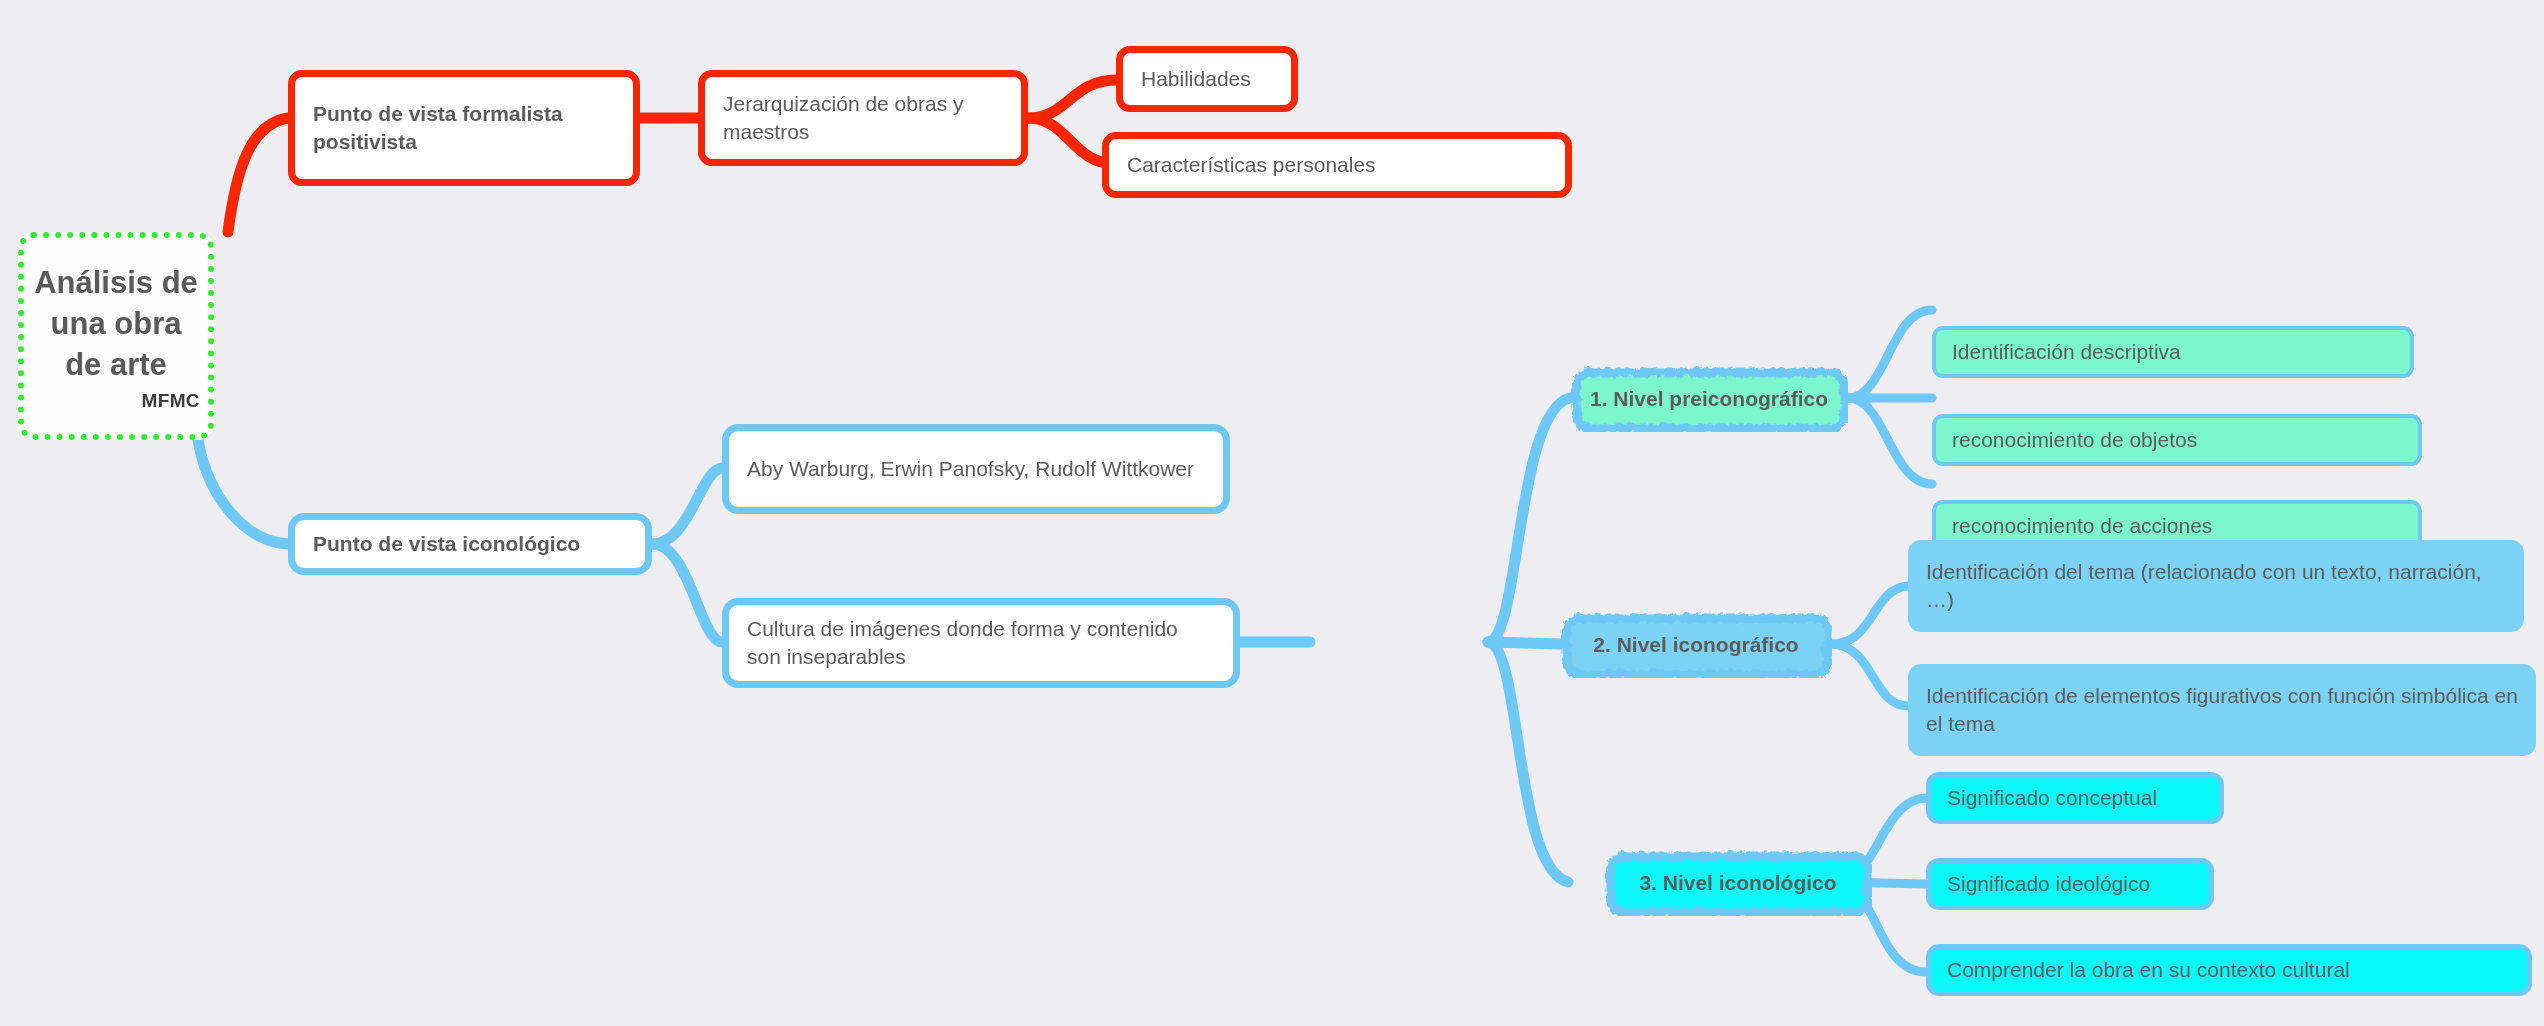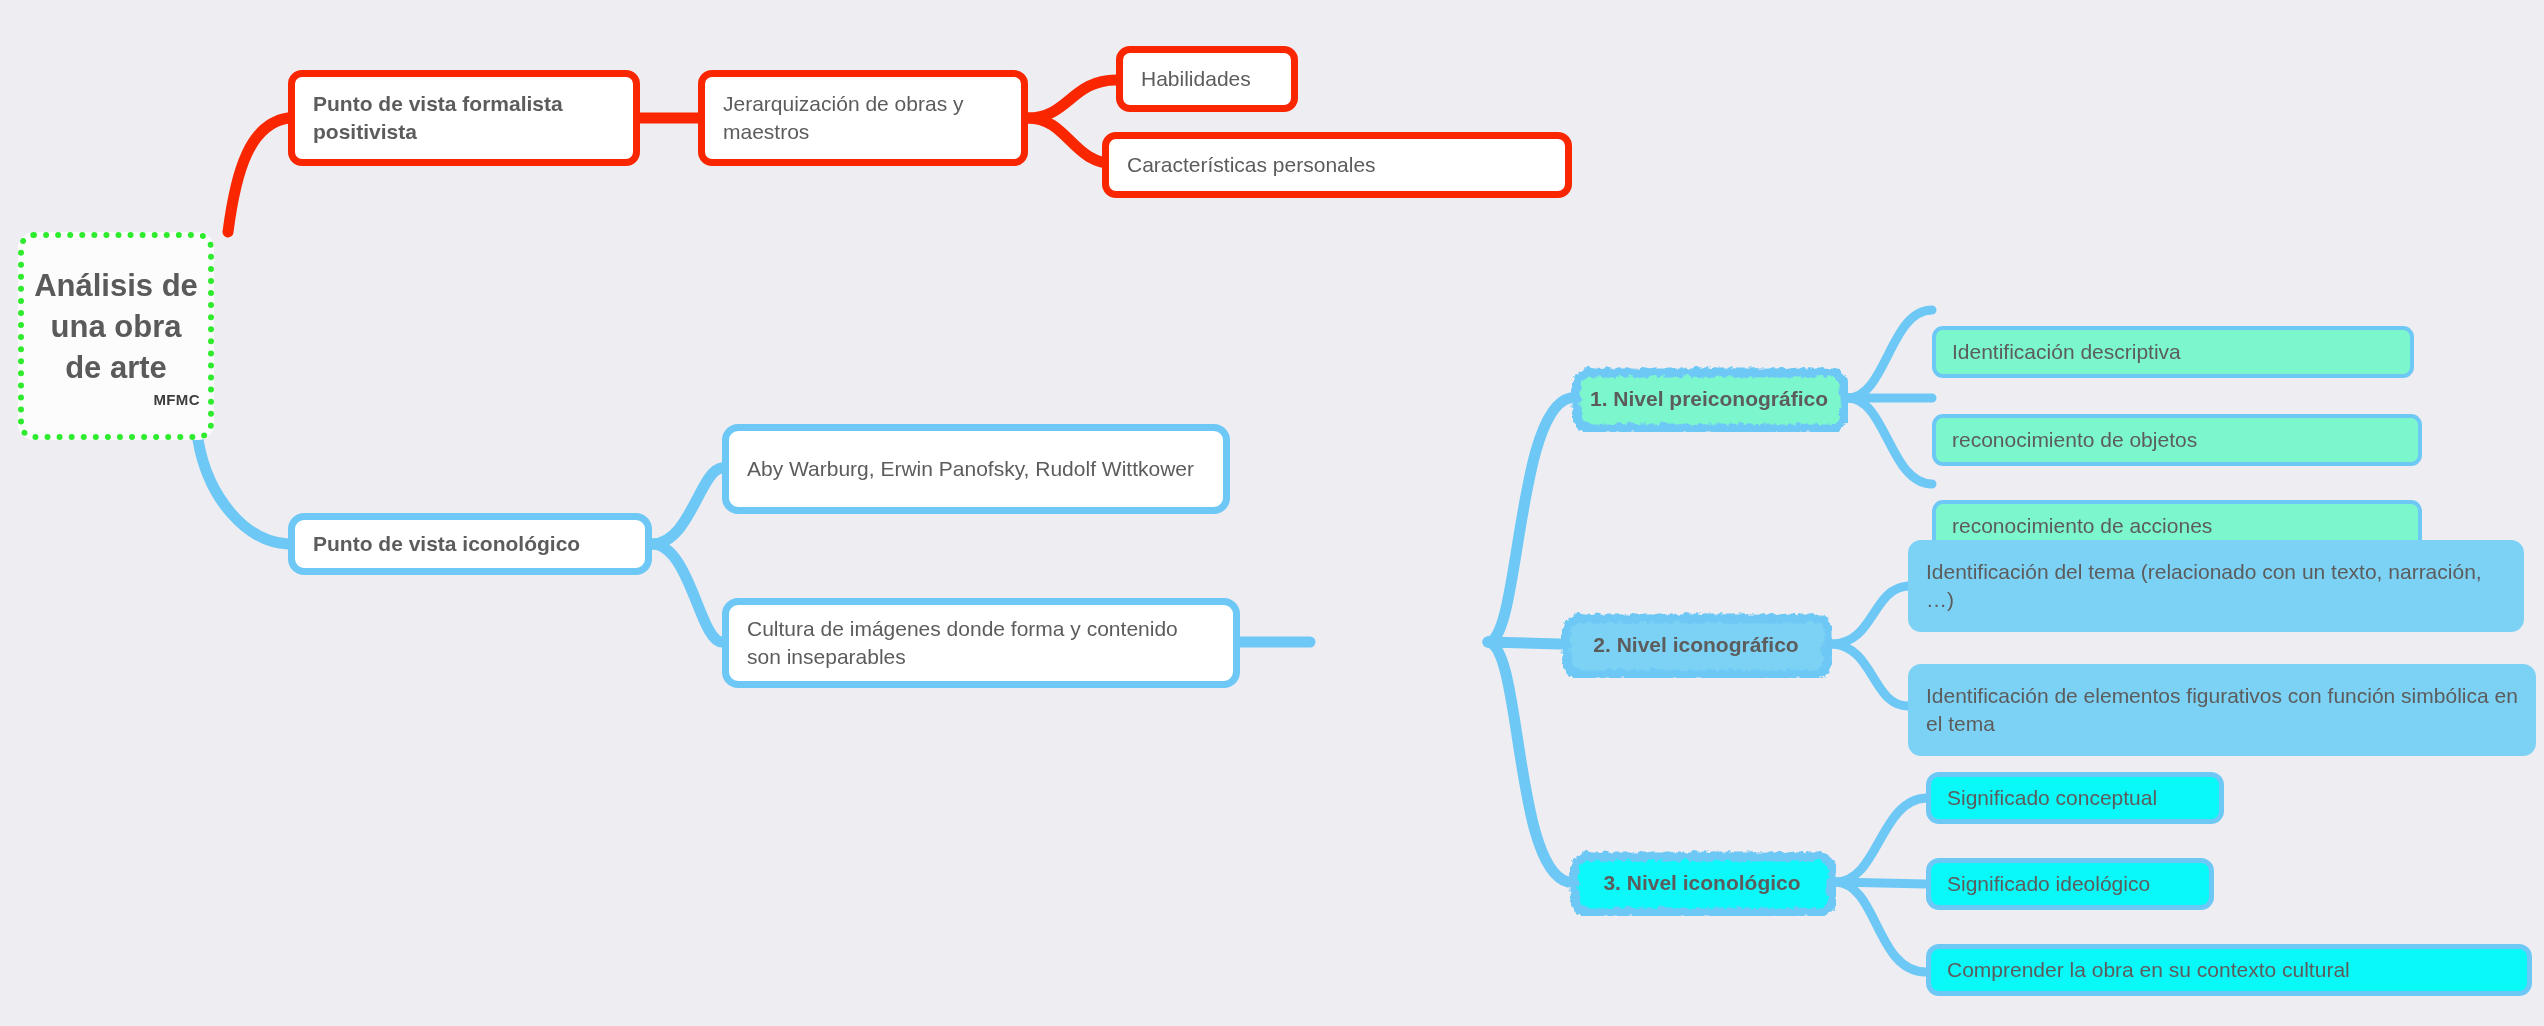--- a/index.html
+++ b/index.html
@@ -44,21 +44,21 @@
     align-items: center;
     justify-content: center;
     text-align: center;
     font-weight: bold;
     font-size: 31px;
     color: #5a5a5a;
     padding: 8px 6px 4px 6px;
   }
   .root .initials {
     align-self: flex-end;
-    font-size: 15px;
+    font-size: 19px;
     font-weight: bold;
     color: #3d3d3d;
     letter-spacing: .4px;
     margin-right: 2px;
     margin-top: 2px;
   }
 
   
   .red-node {
     background: #ffffff;
@@ -172,21 +172,21 @@
     <path d="M 1836,882 C 1878,882 1880,800 1926,798" fill="none" stroke="#6dc8f5" stroke-width="9" stroke-linecap="round"></path>
     <path d="M 1836,882 L 1926,884" fill="none" stroke="#6dc8f5" stroke-width="9" stroke-linecap="round"></path>
     <path d="M 1836,882 C 1878,884 1876,972 1926,972" fill="none" stroke="#6dc8f5" stroke-width="9" stroke-linecap="round"></path>
   </svg>
 
   <div class="node root" style="left:18px; top:232px; width:196px; height:208px;align-items:center;">
     <span class="txt">Análisis de una obra de arte</span>
     <span class="initials">MFMC</span>
   </div>
 
-  <div class="node red-node bold" style="left:288px; top:70px; width:352px; height:96px;">
+  <div class="node red-node bold" style="left:288px; top:70px; width:352px; height:116px;">
     <span class="txt">Punto de vista formalista positivista</span>
   </div>
 
   <div class="node red-node" style="left:698px; top:70px; width:330px; height:96px;">
     <span class="txt">Jerarquización de obras y maestros</span>
   </div>
 
   <div class="node red-node" style="left:1116px; top:46px; width:182px; height:66px;">
     <span class="txt">Habilidades</span>
   </div>
@@ -235,21 +235,21 @@
   </div>
 
   <div class="node fill-blue" style="left:1908px; top:540px; width:616px; height:92px;">
     <span class="txt">Identificación del tema (relacionado con un texto, narración, …)</span>
   </div>
 
   <div class="node fill-blue" style="left:1908px; top:664px; width:628px; height:92px;">
     <span class="txt">Identificación de elementos figurativos con función simbólica en el tema</span>
   </div>
 
-  <div class="node wavy" style="left:1568px; top:850px; width:268px; height:66px;">
+  <div class="node wavy" style="left:1604px; top:850px; width:268px; height:66px;">
     <svg class="wavy-bg" viewBox="0 0 268 66" preserveAspectRatio="none">
       <rect x="5" y="5" width="258" height="56" rx="14" fill="#09f9f9" stroke="#6dc8f5" stroke-width="9" filter="url(#wobble)"></rect>
     </svg>
     <span class="txt">3. Nivel iconológico</span>
   </div>
 
   <div class="node fill-cyan" style="left:1926px; top:772px; width:298px; height:52px;">
     <span class="txt">Significado conceptual</span>
   </div>
 

